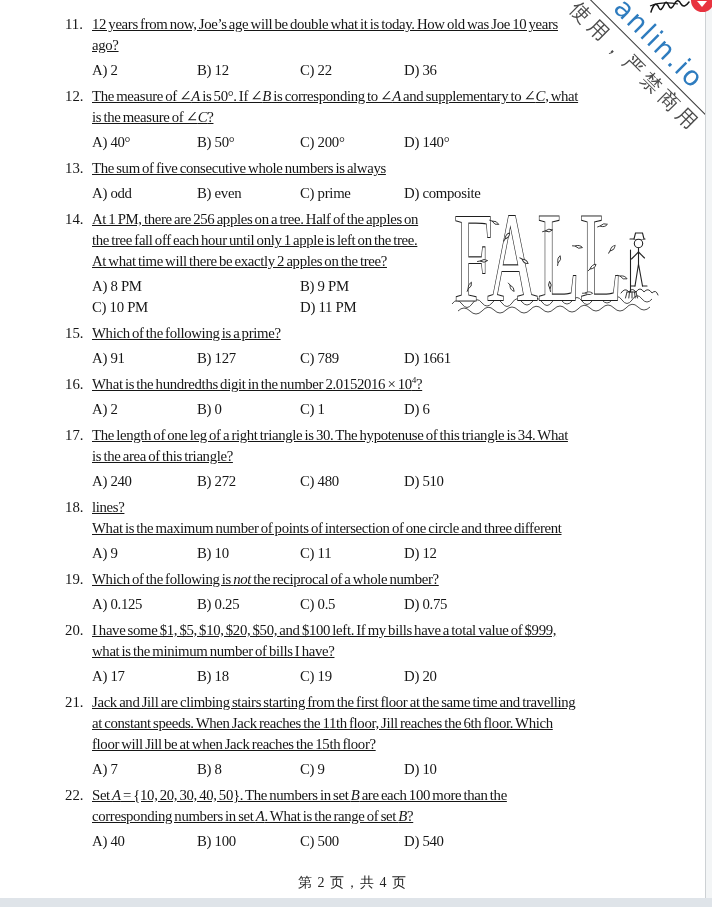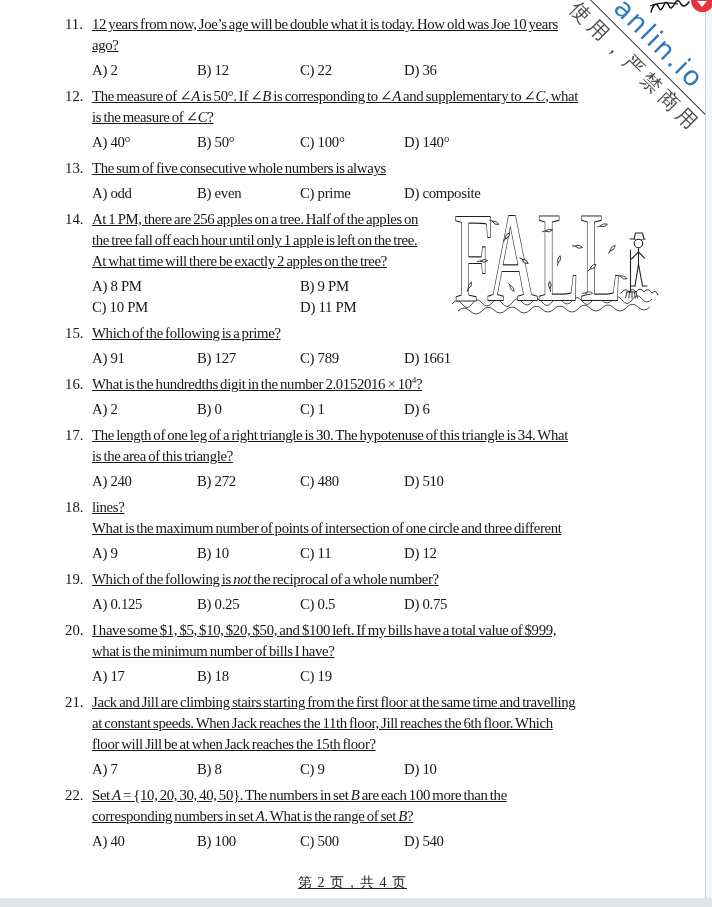--- a/index.html
+++ b/index.html
@@ -36,21 +36,21 @@
   .opts.four{grid-template-columns:105px 103px 104px 1fr;}
   .opts.two{grid-template-columns:208px 1fr;}
   .opt{white-space:nowrap;height:21px;line-height:21px;}
   sup{font-size:62%;line-height:0;}
   i{font-style:italic;}
 
   .fall{position:absolute;left:385px;top:-8px;}
 
   .footer{
     position:absolute;left:0;right:0;bottom:6px;
-    text-align:center;font-size:14px;letter-spacing:1px;color:#222;text-decoration:underline;
+    text-align:center;font-size:14px;letter-spacing:1px;color:#222;
   }
 
   .watermark{
     position:absolute;left:498px;top:24px;width:300px;
     transform:rotate(45deg);
     text-align:center;
     pointer-events:none;
   }
   .wm-domain{
     font-family:"DejaVu Sans","Liberation Sans",sans-serif;
@@ -102,21 +102,21 @@
   <div class="question">
     <span class="qnum">12.</span>
     <div class="qbody">
       <div class="qtext">
             <div class="line"><span>The measure of ∠</span><i>A</i><span> is 50°. If ∠</span><i>B</i><span> is corresponding to ∠</span><i>A</i><span> and supplementary to ∠</span><i>C</i><span>, what</span></div>
             <div class="line"><span>is the measure of ∠</span><i>C</i><span>?</span></div>
           </div>
       <div class="opts four">
             <span class="opt">A) 40°</span>
             <span class="opt">B) 50°</span>
-            <span class="opt">C) 100°</span>
+            <span class="opt">C) 200°</span>
             <span class="opt">D) 140°</span>
           </div>
     </div>
   </div>
 
   <div class="question">
     <span class="qnum">13.</span>
     <div class="qbody">
       <div class="qtext">
             <div class="line"><span>The sum of five consecutive whole numbers is always</span></div>
@@ -272,20 +272,21 @@
     <span class="qnum">20.</span>
     <div class="qbody">
       <div class="qtext">
             <div class="line"><span>I have some $1, $5, $10, $20, $50, and $100 left. If my bills have a total value of $999,</span></div>
             <div class="line"><span>what is the minimum number of bills I have?</span></div>
           </div>
       <div class="opts four">
             <span class="opt">A) 17</span>
             <span class="opt">B) 18</span>
             <span class="opt">C) 19</span>
+            <span class="opt">D) 20</span>
           </div>
     </div>
   </div>
 
   <div class="question">
     <span class="qnum">21.</span>
     <div class="qbody">
       <div class="qtext">
             <div class="line"><span>Jack and Jill are climbing stairs starting from the first floor at the same time and travelling</span></div>
             <div class="line"><span>at constant speeds. When Jack reaches the 11th floor, Jill reaches the 6th floor. Which</span></div>

